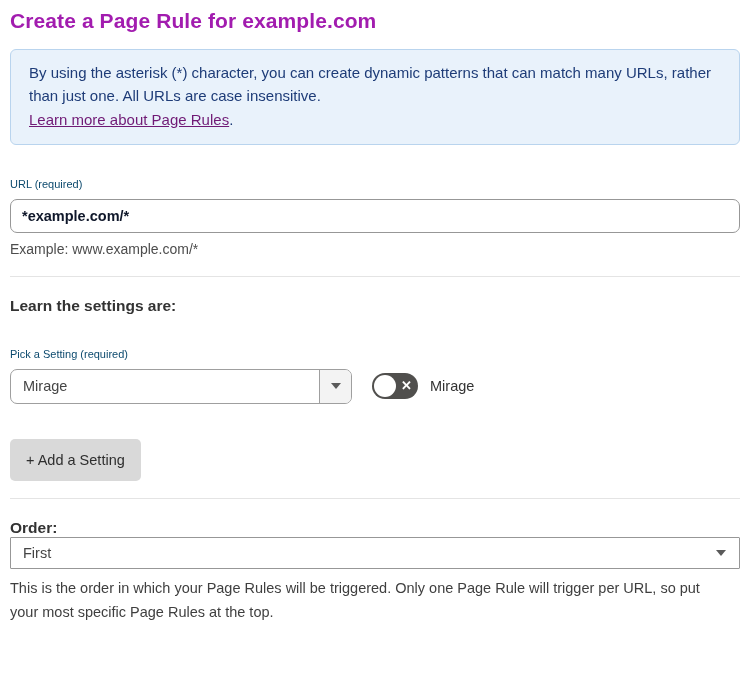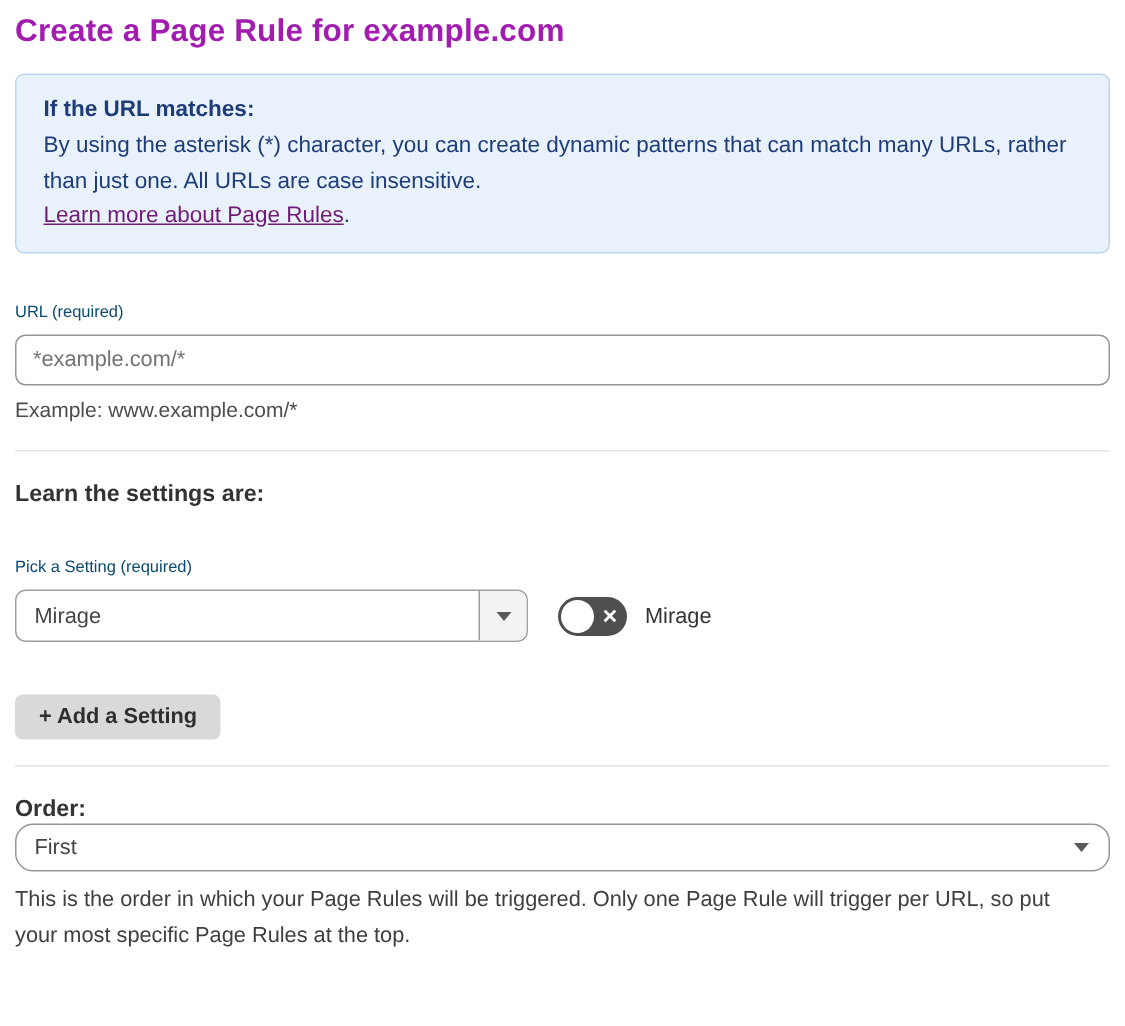--- a/index.html
+++ b/index.html
@@ -49,23 +49,24 @@
 
   .text-input {
     display: block;
     width: 100%;
     height: 31px;
     border: 1px solid #979797;
     border-radius: 7px;
     padding: 16px 11px;
     font-family: "Liberation Sans", sans-serif;
     font-size: 14.5px;
-    color: #737373;
+    color: #0f172a;
     background: #fff;
     outline: none;
+    font-weight: bold;
   }
 
   .hint {
     font-size: 14px;
     color: #4d4d4d;
     margin-top: 8px;
   }
 
   .divider {
     border: none;
@@ -150,40 +151,39 @@
   .toggle-label {
     margin-left: 12px;
     font-size: 14.5px;
     color: #333;
   }
 
   .btn {
     display: inline-flex;
     align-items: center;
     justify-content: center;
-    height: 30px;
+    height: 42px;
     padding: 0 16px;
     border: none;
     border-radius: 5px;
     font-family: "Liberation Sans", sans-serif;
     font-size: 14.5px;
     color: #2e2e2e;
     background: #d9d9d9;
     cursor: pointer;
     white-space: nowrap;
-    font-weight: bold;
   }
   .btn-add { margin-top: 35px; }
 
   .select-full {
     position: relative;
     width: 100%;
     height: 32px;
     border: 1px solid #979797;
-    border-radius: 12px;
+    border-radius: 1px;
     background: #fff;
     display: flex;
     align-items: center;
     padding: 0 12px;
     font-size: 14.5px;
     color: #454545;
     cursor: pointer;
   }
   .select-full .tri-down {
     position: absolute;
@@ -201,21 +201,20 @@
   }
 </style>
 </head>
 <body>
 
 <div class="container">
 
   <h1 class="page-title">Create a Page Rule for example.com</h1>
 
   <div class="info-box">
-    <div class="info-heading">If the URL matches:</div>
     <div class="info-body">By using the asterisk (*) character, you can create dynamic patterns that can match many URLs, rather than just one. All URLs are case insensitive.</div>
     <div class="info-link-line"><a class="info-link">Learn more about Page Rules</a><span>.</span></div>
   </div>
 
   <div class="field-label">URL (required)</div>
   <input class="text-input" type="text" value="*example.com/*" style="">
   <div class="hint">Example: www.example.com/*</div>
 
   <hr class="divider d1">
 

